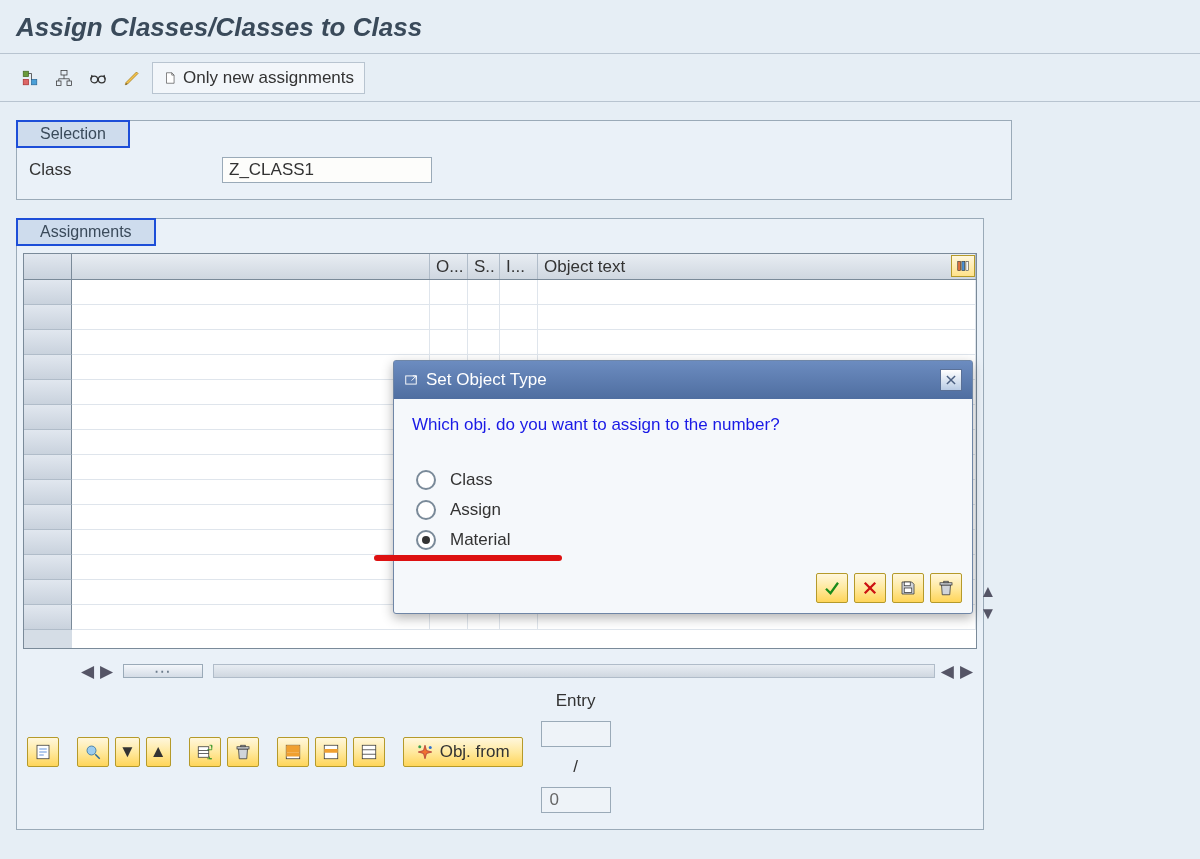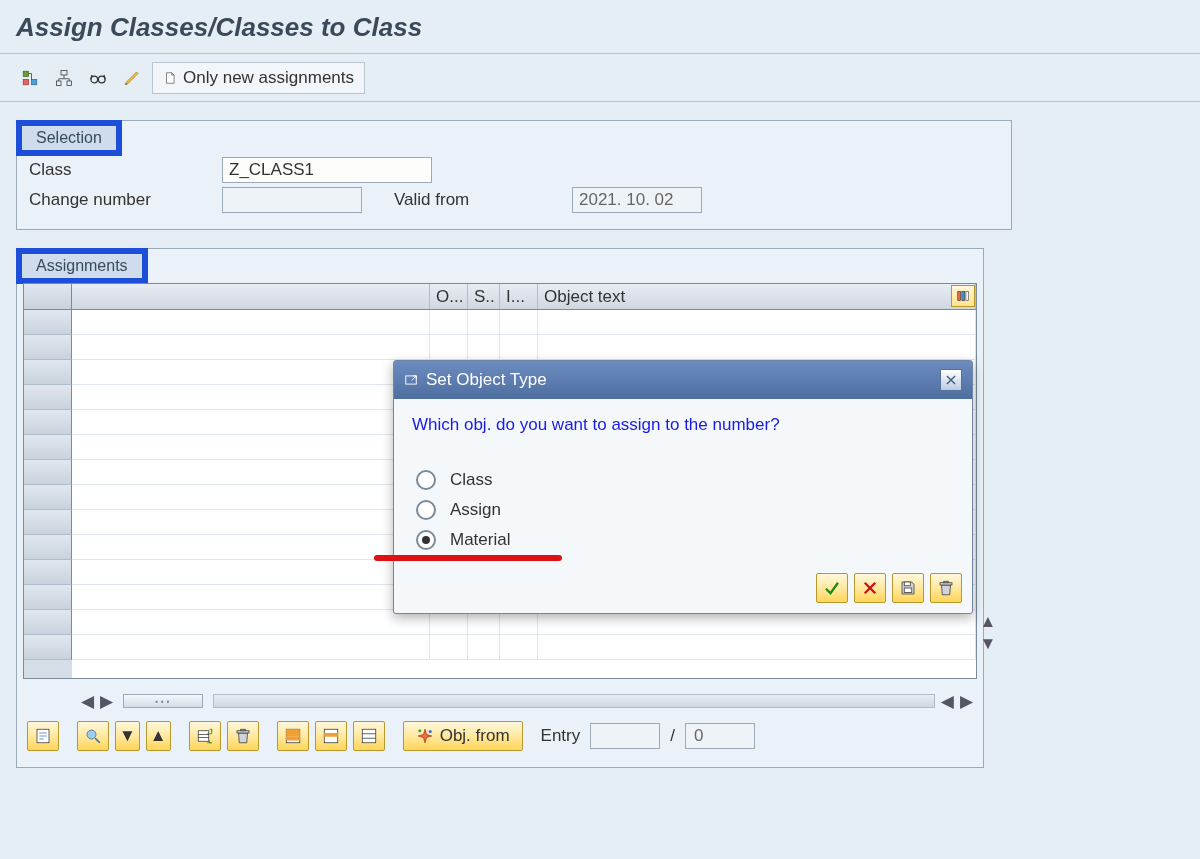--- a/index.html
+++ b/index.html
@@ -53,22 +53,22 @@
   .panel {
     border:1px solid #9aaab8;
     background:#eaf1f8;
     margin-bottom:18px;
     position:relative;
   }
   .panel-header {
     position:absolute;
     top:-1px; left:-1px;
     background:#cedced;
-    border:6px solid #1d4ed8;
-    padding:3px 14px;
+    border:2px solid #1d4ed8;
+    padding:3px 22px;
     font-size:16px;
     color:#3a4a5a;
   }
   .panel-body {
     padding: 34px 10px 14px 10px;
   }
   .form-row {
     display:flex;
     align-items:center;
     height:30px;
@@ -336,27 +336,20 @@
 
 <div class="content">
 
   <div class="panel" style="width:996px;">
     <div class="panel-header">Selection</div>
     <div class="panel-body">
       <div class="form-row">
         <div class="form-label">Class</div>
         <input class="form-input" style="width: 210px;" value="Z_CLASS1">
       </div>
-      <div class="form-row">
-        <div class="form-label">Change number</div>
-        <input class="form-input readonly" style="width: 140px;" readonly="" value="">
-        <div style="width:30px"></div>
-        <div class="form-label" style="width:180px">Valid from</div>
-        <input class="form-input readonly" style="width: 130px;" readonly="" value="2021. 10. 02">
-      </div>
     </div>
   </div>
 
   <div class="panel assignments-panel" style="width:968px;">
     <div class="panel-header">Assignments</div>
     <div class="panel-body">
 
       <div class="assign-table-wrap">
         <div class="assign-table" style="height:396px;">
           <div class="rowheaders">
@@ -583,21 +576,21 @@
         <div class="btn-group">
           <div class="btn-gold" style="padding:0 12px;">
             <svg class="ico" viewBox="0 0 24 24">
                 <path d="M12 3 L14 10 L21 12 L14 14 L12 21 L10 14 L3 12 L10 10 Z" fill="#f07030" stroke="#a33"></path>
                 <circle cx="5" cy="5" r="2" fill="#3aa050"></circle>
                 <circle cx="19" cy="6" r="2" fill="#3070d0"></circle>
               </svg>
             <span>Obj. from</span>
           </div>
         </div>
-        <div class="btn-group" style="align-items:center;gap:10px;">
+        <div class="btn-group" style="align-items:center;gap:10px;flex-direction:column;">
           <span>Entry</span>
           <input class="entry-input" readonly="" value="" style="">
           <span>/</span>
           <input class="entry-input" readonly="" style="text-align: left; padding-left: 8px;" value="0">
         </div>
       </div>
 
     </div>
   </div>
 

